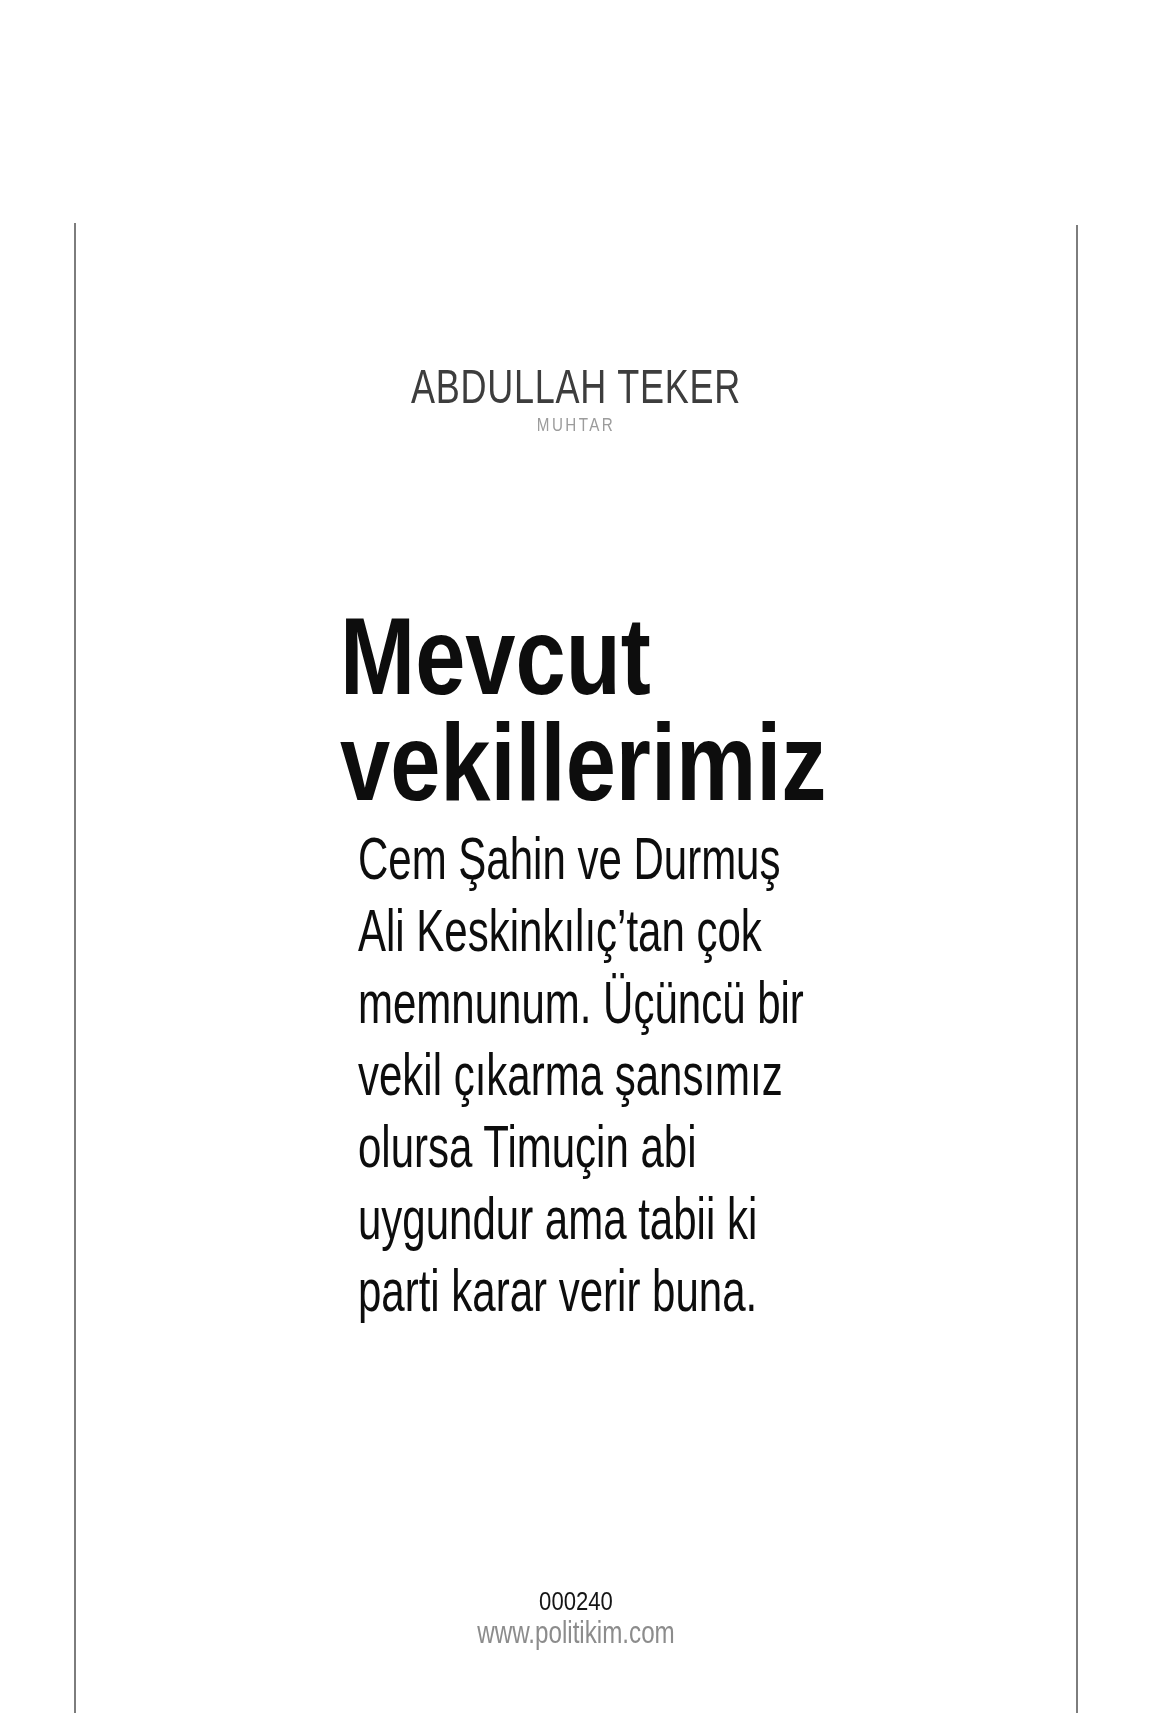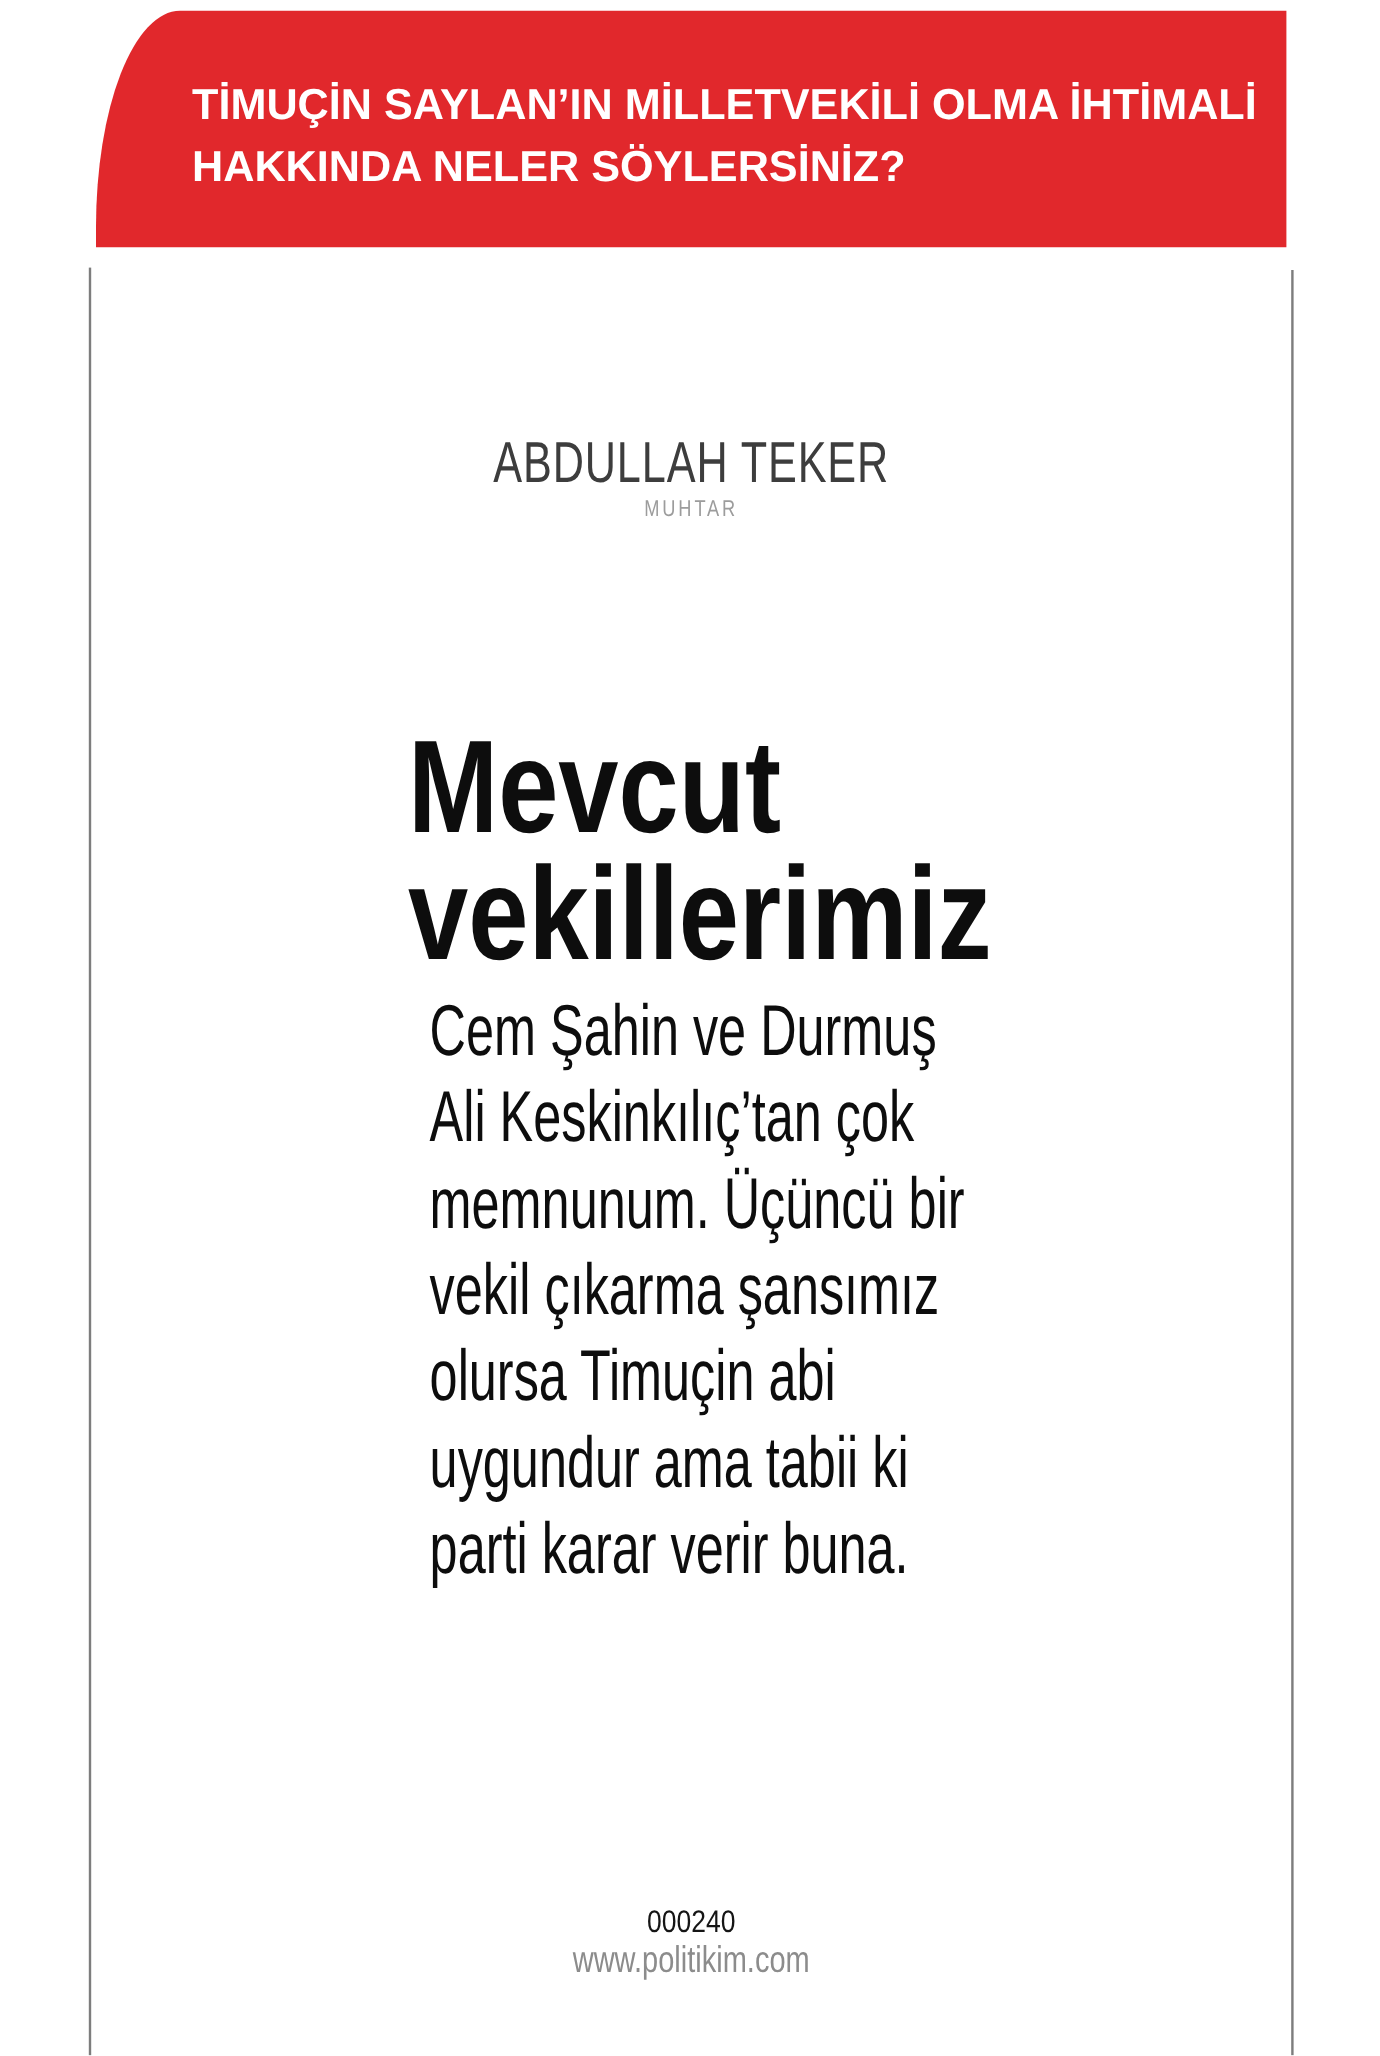--- a/index.html
+++ b/index.html
@@ -131,24 +131,20 @@
     transform: scaleX(0.78);
     transform-origin: 50% 0;
     white-space: nowrap;
   }
 </style>
 </head>
 <body>
 
 <div class="page">
 
-  <div class="banner">
-    <div class="banner-text">TİMUÇİN SAYLAN’IN MİLLETVEKİLİ OLMA İHTİMALİ
-HAKKINDA NELER SÖYLERSİNİZ?</div>
-  </div>
 
   <div class="rule rule-left"></div>
   <div class="rule rule-right"></div>
 
   <div class="person-name">ABDULLAH TEKER</div>
 
   <div class="person-title">MUHTAR</div>
 
   <div class="headline">Mevcut
 vekillerimiz</div>

